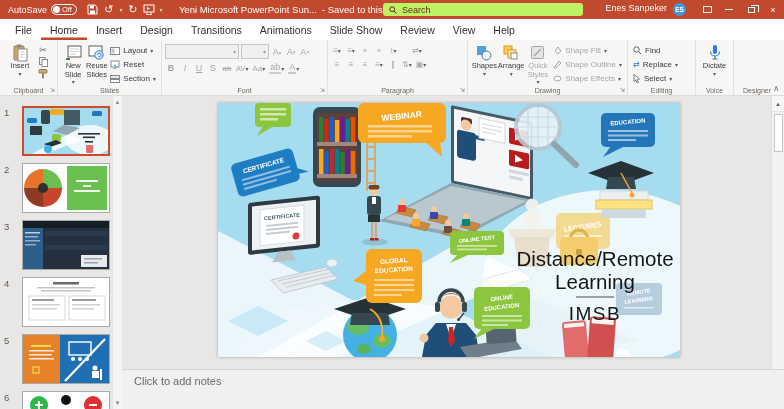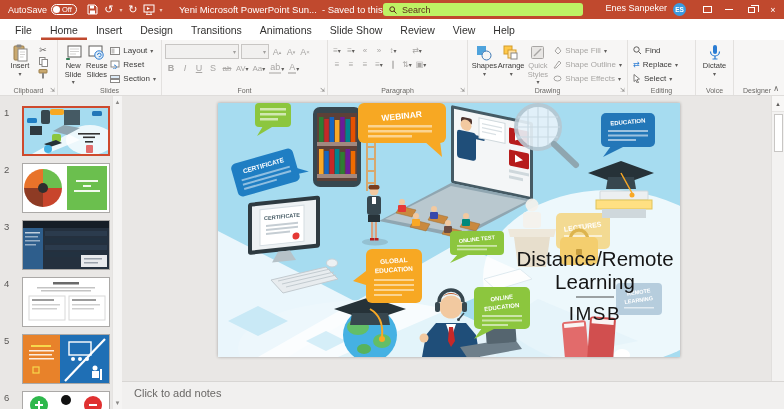--- a/index.html
+++ b/index.html
@@ -64,21 +64,21 @@
   .tscroll .sarrow { font-size:6px; color:#8A8886; padding:3px 0; }
 
   .canvas-col { flex:1; display:flex; flex-direction:column; }
   .canvas { position:relative; flex:1; }
   .slide { position:absolute; left:96px; top:7px; width:462px; height:254px; background:#fff; box-shadow:0 0 3px rgba(0,0,0,.3); }
   .slide svg { display:block; }
   .vscroll { position:absolute; right:0; top:0; width:13px; height:100%; background:#F3F2F1; border-left:1px solid #E1DFDD; }
   .vscroll .sarrow { display:block; width:100%; text-align:center; font-size:6px; color:#605E5C; padding:5px 0 4px; background:#F8F7F6; border-bottom:1px solid #E7E5E3; }
   .vthumb { width:9px; height:38px; margin:2px auto 0; background:#fff; border:1px solid #C8C6C4; }
 
-  .notes { height:28px; background:#F1F0EF; border-top:1px solid #D8D6D4; font-size:11px; color:#6A6866; padding:5px 12px; }
+  .notes { height:40px; background:#F1F0EF; border-top:1px solid #D8D6D4; font-size:11px; color:#6A6866; padding:5px 12px; }
 
   svg text { font-family:"Liberation Sans", sans-serif; }
 </style>
 </head>
 <body>
 
 <div class="app">
 
   <div class="titlebar">
     <div class="autosave">

